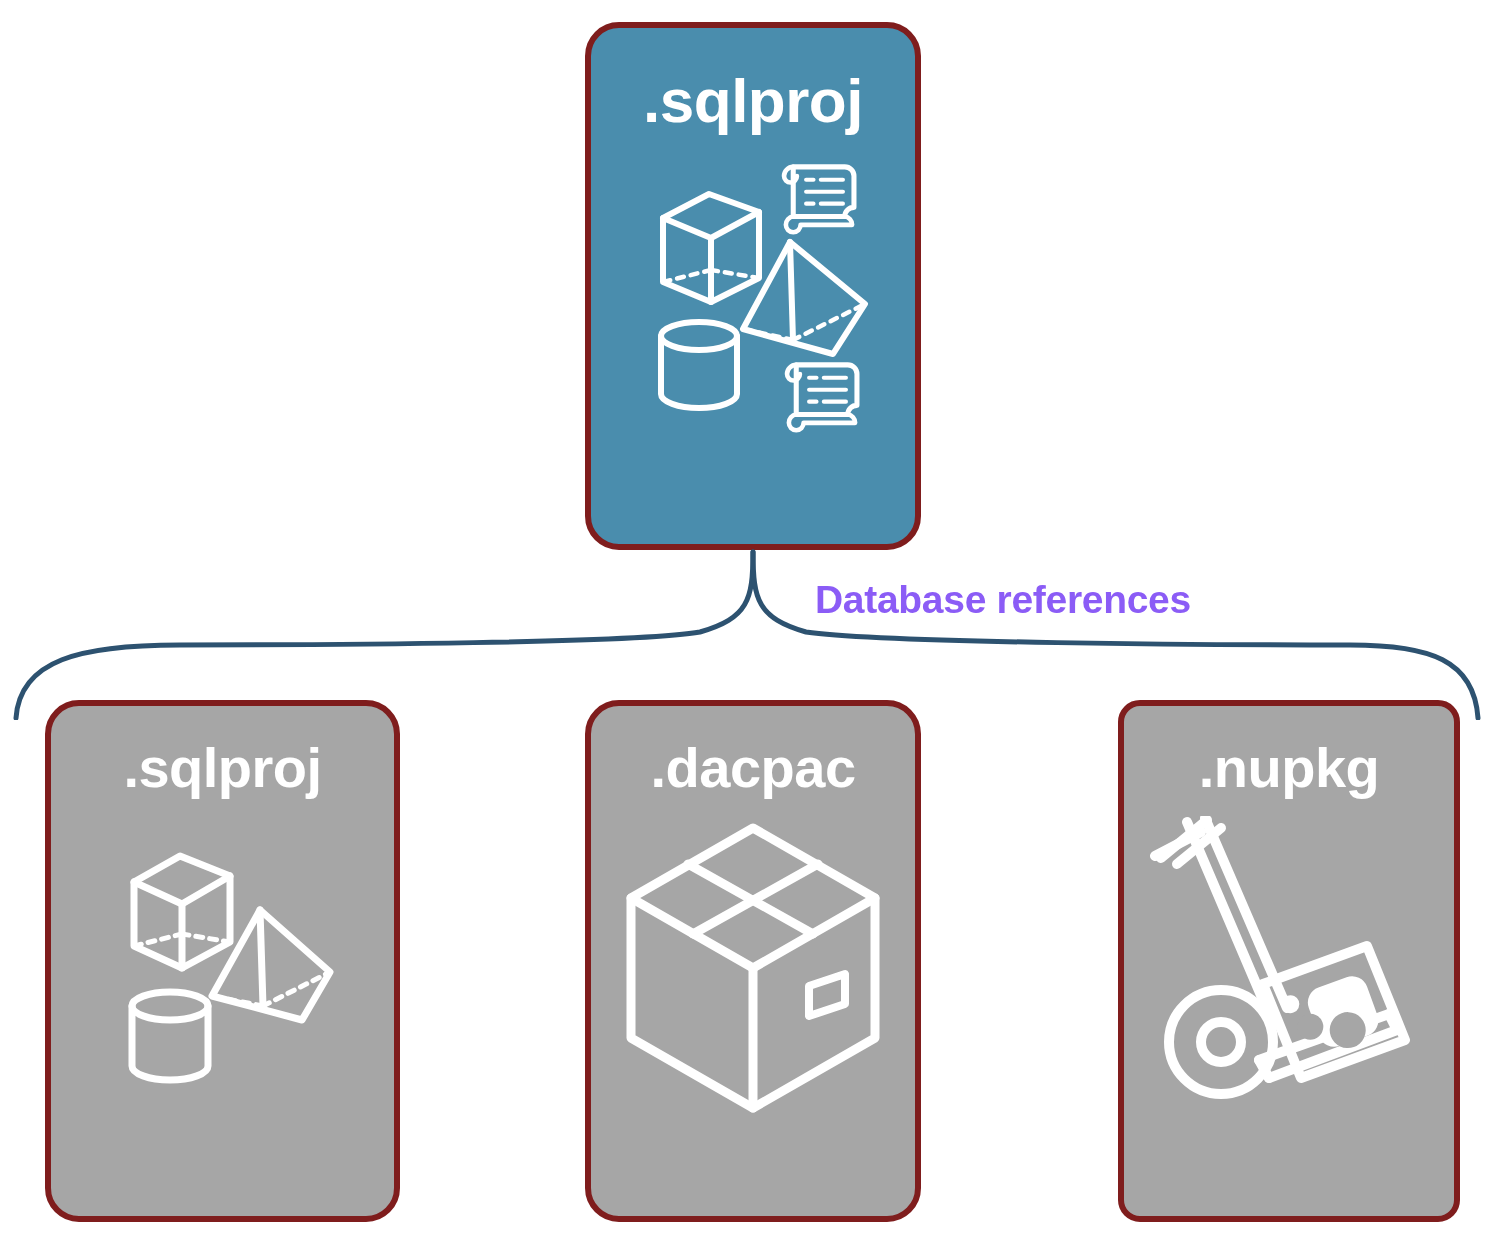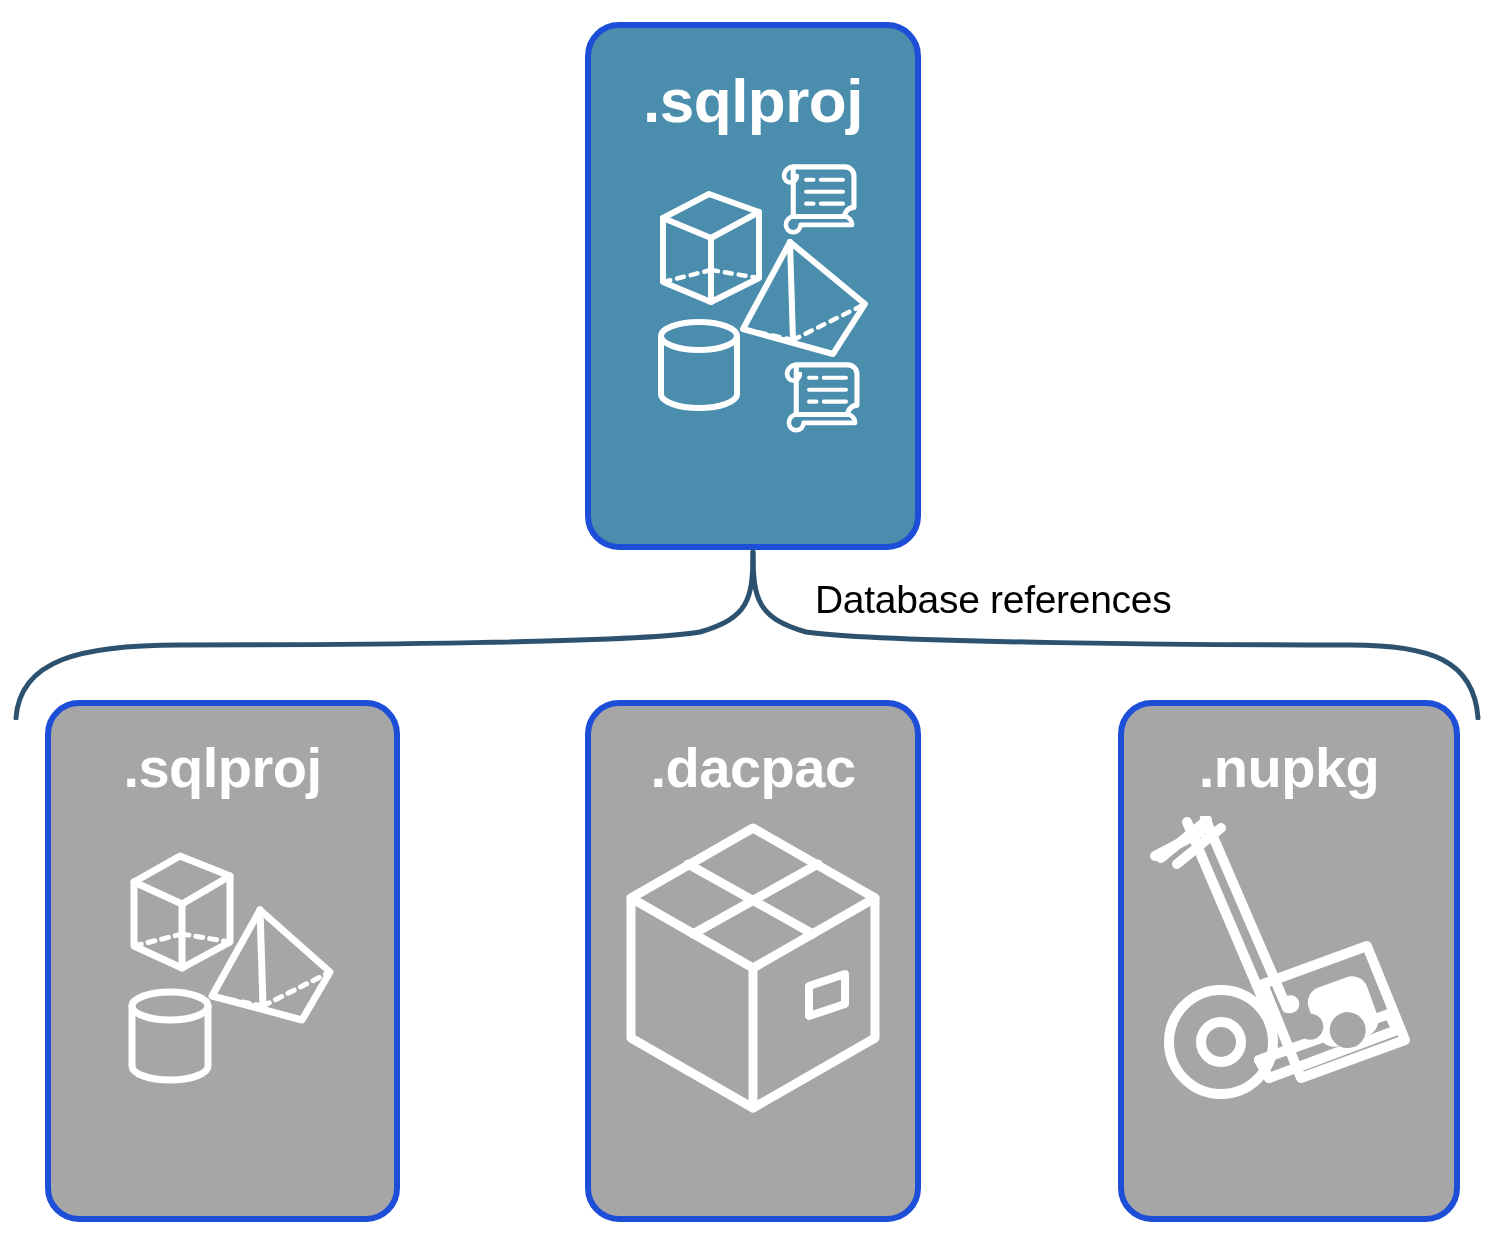--- a/index.html
+++ b/index.html
@@ -18,21 +18,21 @@
     position: absolute;
     left: 0;
     top: 0;
     width: 1500px;
     height: 1250px;
   }
   .card {
     position: absolute;
     box-sizing: border-box;
     border-radius: 34px;
-    border: 6px solid #1d4ed8;
+    border: 6px solid #7f1d1d;
     display: flex;
     flex-direction: column;
     align-items: center;
   }
   .card-title {
     color: #ffffff;
     font-weight: bold;
     letter-spacing: -0.5px;
     line-height: 1;
     white-space: nowrap;
@@ -51,21 +51,21 @@
   }
   #card-primary .card-title { font-size: 62px; margin-top: 42px; }
   #card-primary .card-icon { margin-top: 22px; }
 
   
   .card-ref { background: #a6a6a6; top: 700px; height: 522px; }
   .card-ref .card-title { font-size: 56px; margin-top: 34px; }
 
   #card-ref-sqlproj { left: 45px;   width: 355px; }
   #card-ref-dacpac  { left: 585px;  width: 336px; text-align: center; }
-  #card-ref-nupkg   { left: 1118px; width: 342px; }
+  #card-ref-nupkg   { left: 1118px; width: 342px; border-radius: 22px; }
 
   #card-ref-sqlproj .card-icon { margin-top: 38px; }
   #card-ref-dacpac  .card-icon { margin-top: 18px; }
   #card-ref-nupkg   .card-icon { margin-top: 20px; }
 
   
   #brace {
     position: absolute;
     left: 0;
     top: 540px;
@@ -73,22 +73,22 @@
     height: 180px;
     pointer-events: none;
   }
 
   
   #brace-label {
     position: absolute;
     left: 815px;
     top: 578px;
     font-size: 39px;
-    font-weight: normal;
-    color: #000000;
+    font-weight: bold;
+    color: #8b5cf6;
     letter-spacing: -0.3px;
     white-space: nowrap;
   }
 </style>
 </head>
 <body>
 
 <div id="stage">
 
   <div class="card" id="card-primary">

